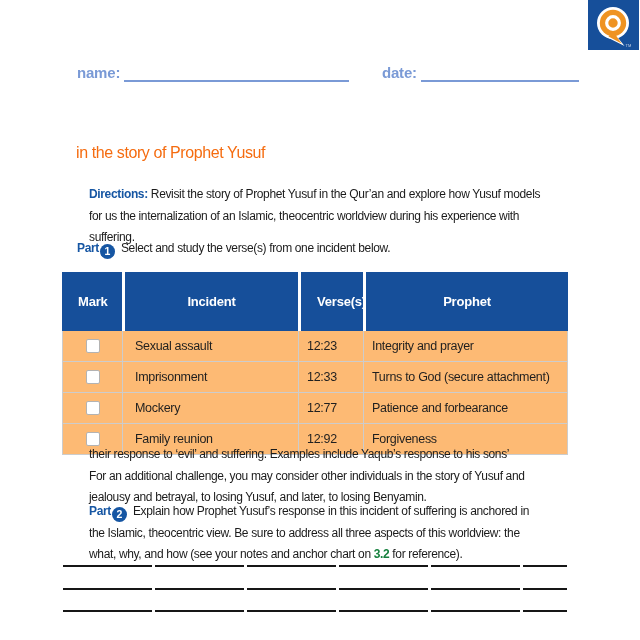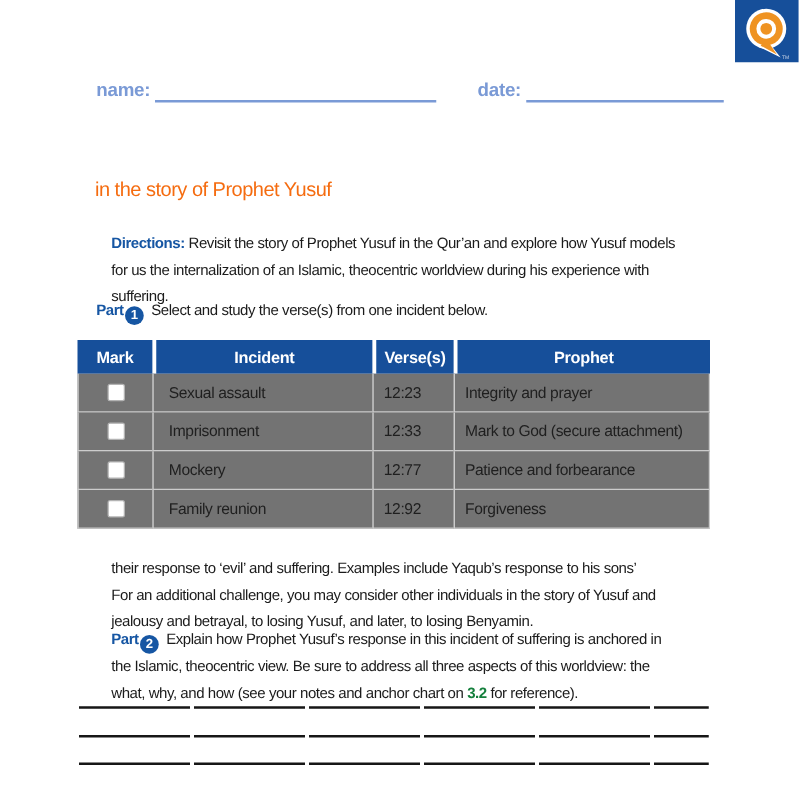--- a/index.html
+++ b/index.html
@@ -41,25 +41,25 @@
     display:inline-flex; align-items:center; justify-content:center;
     width:15px; height:15px; border-radius:50%; background:#1656A3; color:#ffffff;
     font-size:10.5px; font-weight:bold; letter-spacing:0; vertical-align:-3px; margin:0 3px 0 1px;
   }
 
   
   .incident-table { position:absolute; left:62px; top:272px; width:506px;
     border-collapse:separate; border-spacing:0; table-layout:fixed; }
   .incident-table thead th {
     background:#164F9A; color:#ffffff; font-weight:bold; font-size:13px; letter-spacing:-0.2px;
-    height:27px; text-align:center; vertical-align:middle; padding:0;
+    height:27px; text-align:center; vertical-align:middle; padding:16px;
   }
   .incident-table thead th + th { border-left:3px solid #ffffff; }
   .incident-table tbody td {
-    background:#737373; border-bottom:1px solid #CCCCCC; border-left:1px solid #CCCCCC;
+    background:#fdba74; border-bottom:1px solid #CCCCCC; border-left:1px solid #CCCCCC;
     height:30px; vertical-align:middle; font-size:12.5px; color:#1F1F1F; letter-spacing:-0.3px;
     padding:0 0 0 12px; overflow:hidden;
   }
   .incident-table tbody td:last-child { border-right:1px solid #CCCCCC; }
   .incident-table tbody td.mark-cell { padding:0; text-align:center; }
   .incident-table tbody td.verse-cell,
   .incident-table tbody td.response-cell { padding-left:8px; }
   .checkbox {
     display:inline-block; width:12px; height:12px; background:#ffffff;
     border:1.5px solid #B3B3B3; border-radius:2px; vertical-align:middle;
@@ -134,21 +134,21 @@
       <td class="mark-cell"><span class="checkbox"></span></td>
       <td class="incident-cell">Sexual assault</td>
       <td class="verse-cell">12:23</td>
       <td class="response-cell">Integrity and prayer</td>
     </tr>
 
     <tr>
       <td class="mark-cell"><span class="checkbox"></span></td>
       <td class="incident-cell">Imprisonment</td>
       <td class="verse-cell">12:33</td>
-      <td class="response-cell">Mark to God (secure attachment)</td>
+      <td class="response-cell">Turns to God (secure attachment)</td>
     </tr>
 
     <tr>
       <td class="mark-cell"><span class="checkbox"></span></td>
       <td class="incident-cell">Mockery</td>
       <td class="verse-cell">12:77</td>
       <td class="response-cell">Patience and forbearance</td>
     </tr>
 
     <tr>

